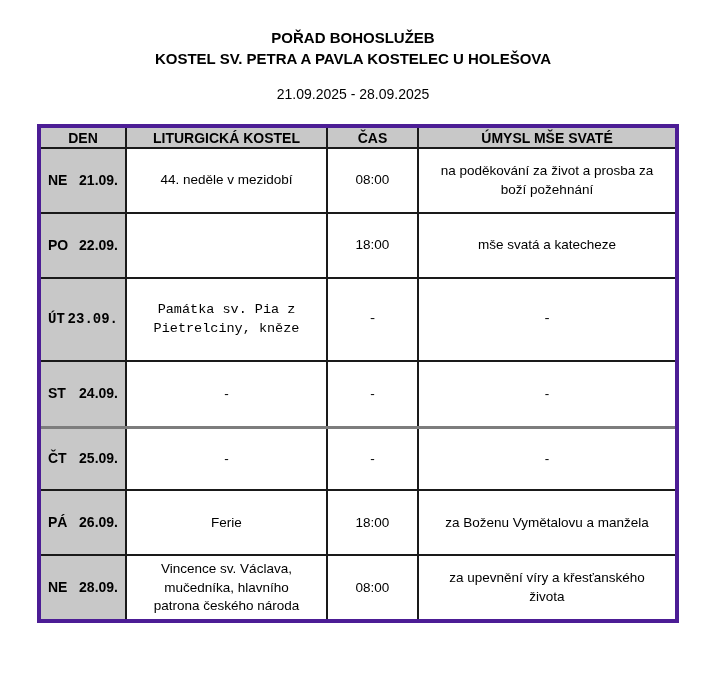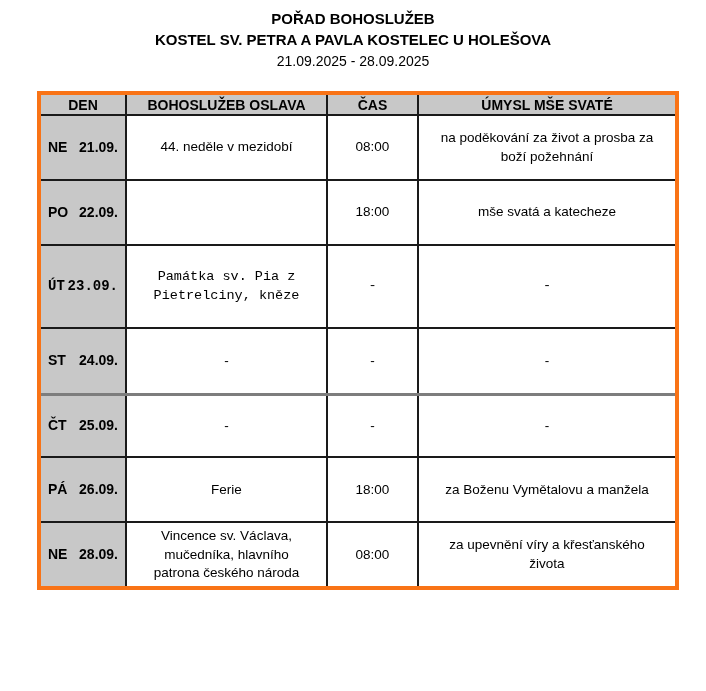--- a/index.html
+++ b/index.html
@@ -11,39 +11,39 @@
     font-family: "Liberation Sans", sans-serif;
     color: #000000;
   }
   .page {
     width: 706px;
     height: 691px;
     overflow: hidden;
   }
   .titles {
     text-align: center;
-    padding-top: 8px;
+    padding-top: 27px;
   }
   .title-line {
     font-size: 15px;
     font-weight: bold;
     line-height: 21px;
   }
   .date-line {
     font-size: 14px;
     font-weight: normal;
     line-height: 20px;
-    margin-top: 1px;
+    margin-top: 15px;
   }
   table.schedule {
     border-collapse: collapse;
     table-layout: fixed;
     width: 638px;
     margin: 20px 0 0 37px;
-    border: 4px solid #f97316;
+    border: 4px solid #4c1d95;
   }
   table.schedule th,
   table.schedule td {
     border: 2px solid #1a1a1a;
     text-align: center;
     vertical-align: middle;
     padding: 2px 3px;
     overflow: hidden;
   }
   table.schedule th {
@@ -94,21 +94,21 @@
   <table class="schedule">
     <colgroup>
       <col class="c-den">
         <col class="c-osl">
         <col class="c-cas">
         <col class="c-umy">
     </colgroup>
     <thead>
       <tr>
         <th>DEN</th>
-        <th>BOHOSLUŽEB OSLAVA</th>
+        <th>LITURGICKÁ KOSTEL</th>
         <th>ČAS</th>
         <th>ÚMYSL MŠE SVATÉ</th>
       </tr>
     </thead>
     <tbody>
       <tr class="h65">
         <td class="cell day-cell">
           <div class="day-wrap"><span>NE</span><span>21.09.</span></div>
         </td>
         <td class="cell">44. neděle v mezidobí</td>

